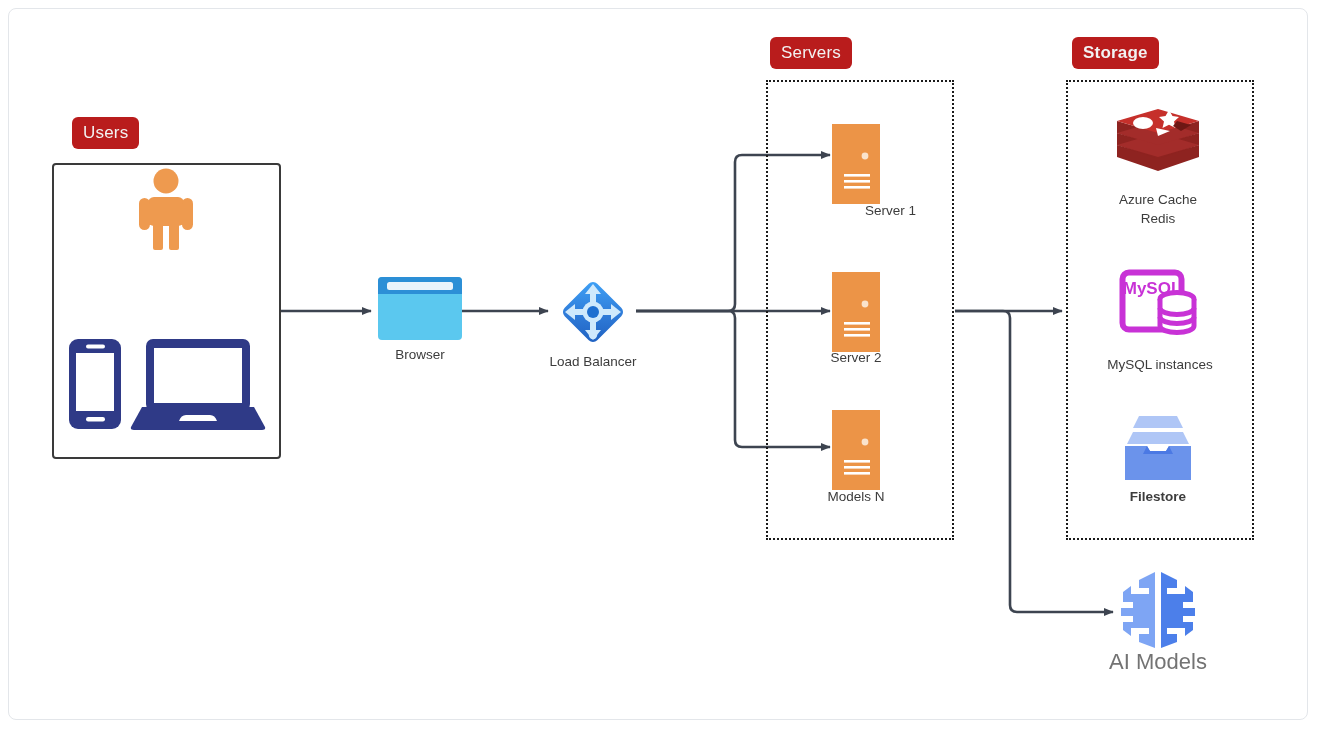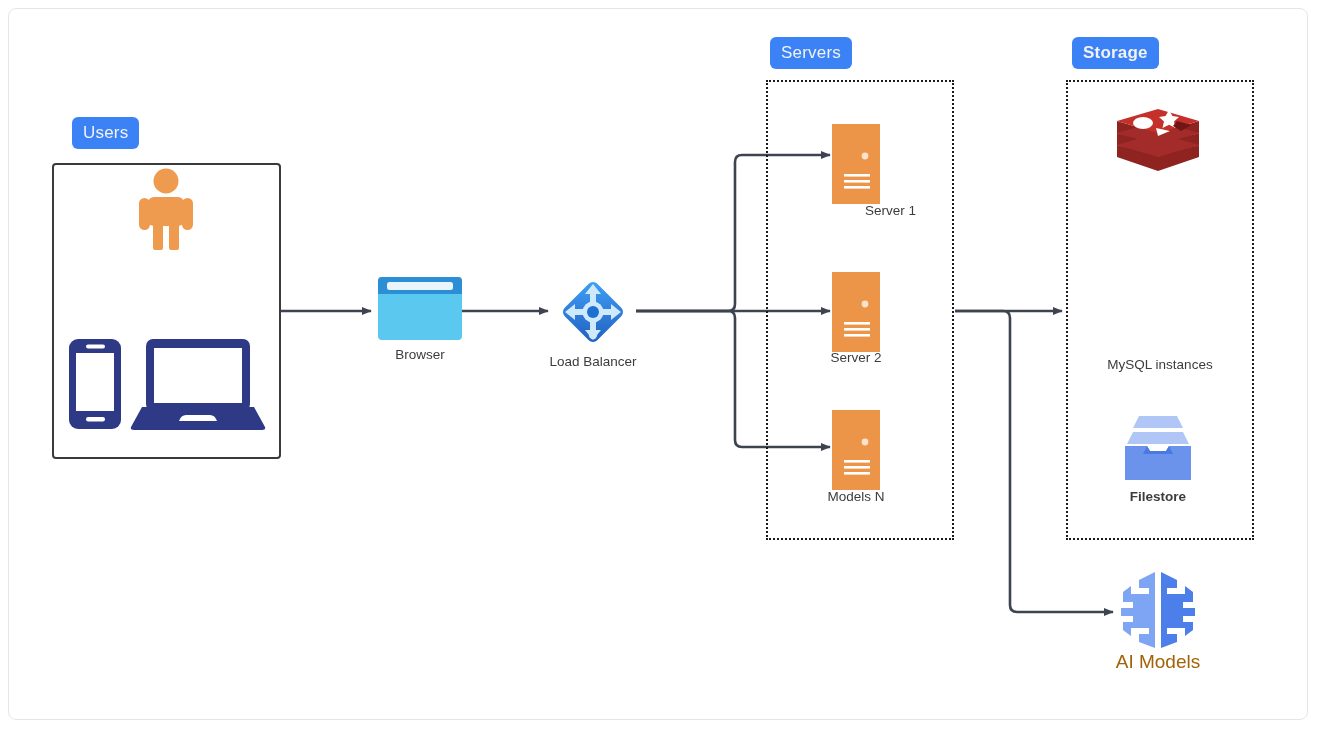--- a/index.html
+++ b/index.html
@@ -6,31 +6,31 @@
   body{width:1318px;height:730px;overflow:hidden;
        font-family:"Liberation Sans","DejaVu Sans",sans-serif;}
 
   #canvas{position:relative;width:1318px;height:730px;background:#fff;}
 
   
   .frame{position:absolute;left:8px;top:8px;width:1300px;height:712px;
          border:1px solid #e3e6ea;border-radius:8px;box-sizing:border-box;background:#fff;}
 
   
-  .badge{position:absolute;background:#3b82f6;color:#f2f2f2;border-radius:6px;
+  .badge{position:absolute;background:#b91c1c;color:#f2f2f2;border-radius:6px;
          font-size:17px;line-height:17px;padding:7px 11px 8px 11px;white-space:nowrap;
          letter-spacing:.2px;}
 
   
   .solidbox{position:absolute;border:2px solid #3a3a3a;border-radius:4px;background:#fff;box-sizing:border-box;}
   .dottedbox{position:absolute;border:2.5px dotted #1a1a1a;background:transparent;box-sizing:border-box;}
 
   
   .lbl{position:absolute;color:#3c3c3c;font-size:13.5px;line-height:19px;text-align:center;white-space:pre-line;}
-  .lbl.big{font-size:19px;color:#a16207;}
+  .lbl.big{font-size:22px;color:#737373;}
 
   .node{position:absolute;}
   svg{display:block;overflow:visible;}
 
   #wires{position:absolute;left:0;top:0;width:1318px;height:730px;pointer-events:none;}
 </style>
 </head>
 <body>
 
 <div id="canvas">
@@ -167,21 +167,35 @@
         <path d="M4,44 L45,32 L86,44 L45,56 Z" fill="#A32C2A"></path>
         <path d="M4,32 L45,20 L86,32 L45,44 Z" fill="#A32C2A"></path>
         <path d="M4,20 L45,8 L86,20 L45,32 Z" fill="#C6302B"></path>
       </g>
       <ellipse cx="30" cy="22" rx="10" ry="6" fill="#ffffff"></ellipse>
       <path d="M56,9 L59.5,15 L66,16 L61,20.5 L62.5,27 L56,23.8 L49.5,27 L51,20.5 L46,16 L52.5,15 Z" fill="#ffffff"></path>
       <path d="M43,27 L57,30 L45,35 Z" fill="#ffffff"></path>
       <path d="M64,20 L78,24 L68,30 L60,25 Z" fill="#6E1714"></path>
     </svg>
   </div>
-
+  <div class="lbl" style="left:1098px;top:190px;width:120px;">Azure Cache
+Redis</div>
+
+  <div class="node" style="left:1120px;top:266px;">
+    <svg width="78" height="74" viewBox="0 0 78 74">
+      <path d="M9,6.5 h46 a6.5,6.5 0 0 1 6.5,6.5 v44 a6.5,6.5 0 0 1 -6.5,6.5 h-46 a6.5,6.5 0 0 1 -6.5,-6.5 v-44 a6.5,6.5 0 0 1 6.5,-6.5 Z" fill="none" stroke="#C832D6" stroke-width="6"></path>
+      <text x="32" y="28" text-anchor="middle" fill="#C832D6" font-family="Liberation Sans, sans-serif" font-size="17" font-weight="bold">MySQL</text>
+      <g>
+        <ellipse cx="57" cy="33" rx="17" ry="6.5" fill="#ffffff" stroke="#C832D6" stroke-width="5"></ellipse>
+        <path d="M40,33 v27 a17,6.5 0 0 0 34,0 v-27" fill="#ffffff" stroke="#C832D6" stroke-width="5"></path>
+        <path d="M40,42 a17,6.5 0 0 0 34,0" fill="none" stroke="#C832D6" stroke-width="5"></path>
+        <path d="M40,51 a17,6.5 0 0 0 34,0" fill="none" stroke="#C832D6" stroke-width="5"></path>
+      </g>
+    </svg>
+  </div>
   <div class="lbl" style="left:1090px;top:355px;width:140px;">MySQL instances</div>
 
   <div class="node" style="left:1113px;top:410px;">
     <svg width="90" height="72" viewBox="0 0 90 72">
       <path d="M26,6 L64,6 L70,18 L20,18 Z" fill="#AFC6F6"></path>
       <path d="M20,22 L70,22 L76,34 L14,34 Z" fill="#AFC6F6"></path>
       <path d="M12,36 L34,36 L37,41 L53,41 L56,36 L78,36 L78,70 L12,70 Z" fill="#6B93EB"></path>
       <path d="M34,36 L37,41 L53,41 L56,36 L60,44 L30,44 Z" fill="#4B79E4"></path>
     </svg>
   </div>

